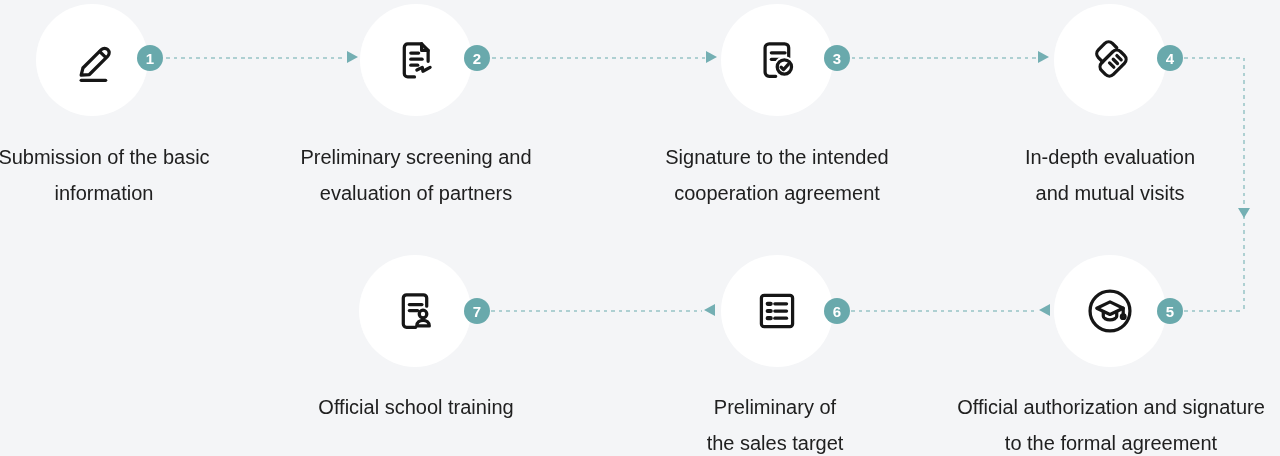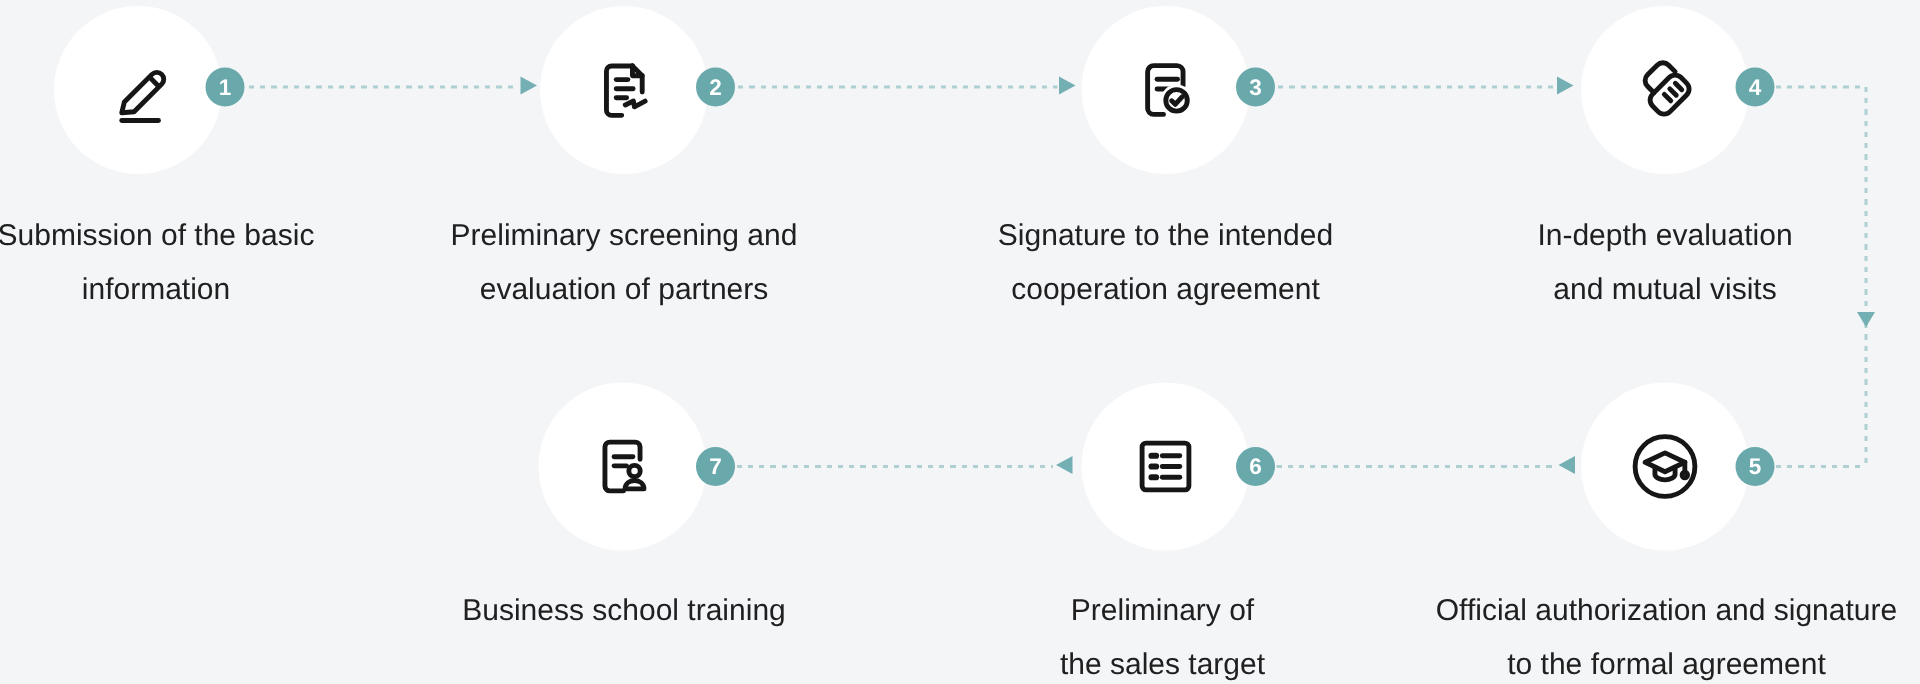--- a/index.html
+++ b/index.html
@@ -155,17 +155,17 @@
   </div>
   <div class="caption" style="left:911px;top:389px;">
     <div>Official authorization and signature</div>
     <div>to the formal agreement</div>
   </div>
   <div class="caption" style="left:575px;top:389px;">
     <div>Preliminary of</div>
     <div>the sales target</div>
   </div>
   <div class="caption" style="left:216px;top:389px;">
-    <div>Business school training</div>
+    <div>Official school training</div>
     <div></div>
   </div>
 
 </div>
 
 </body></html>

